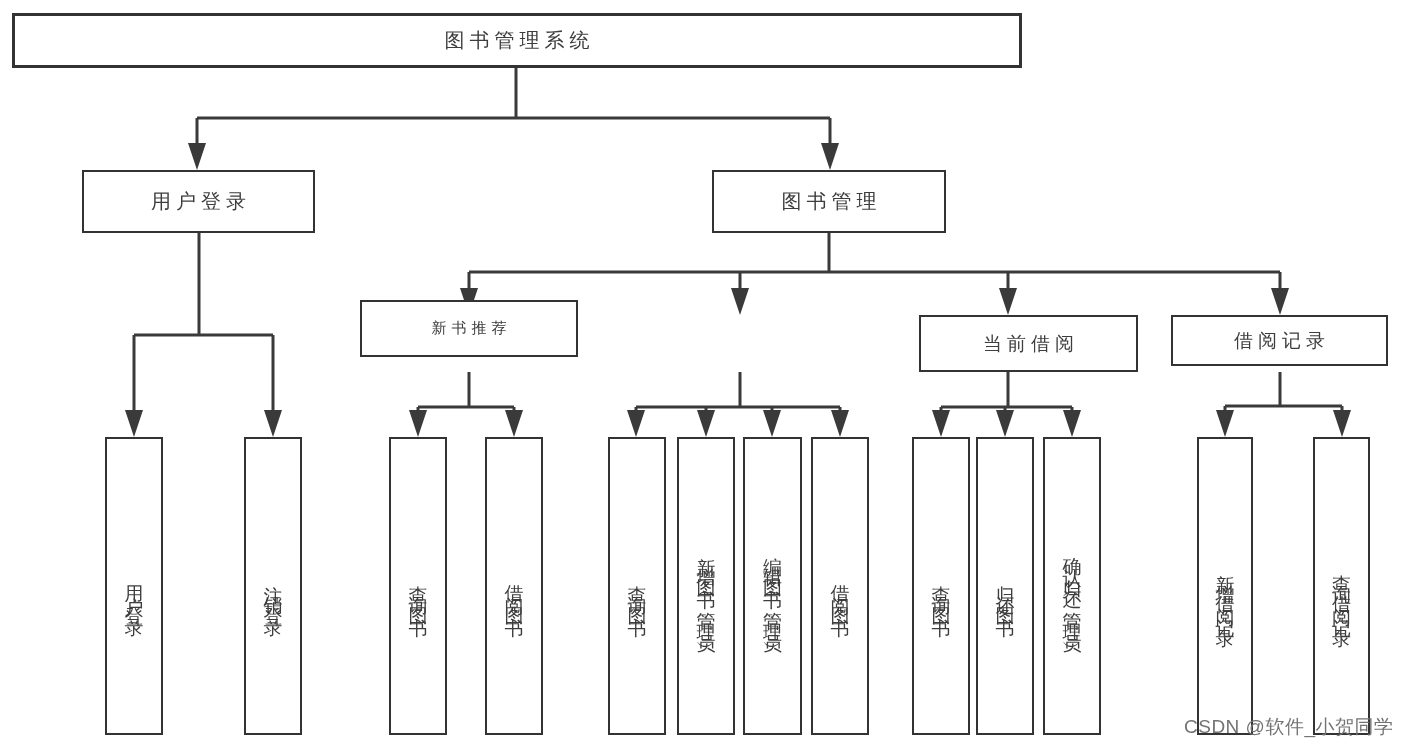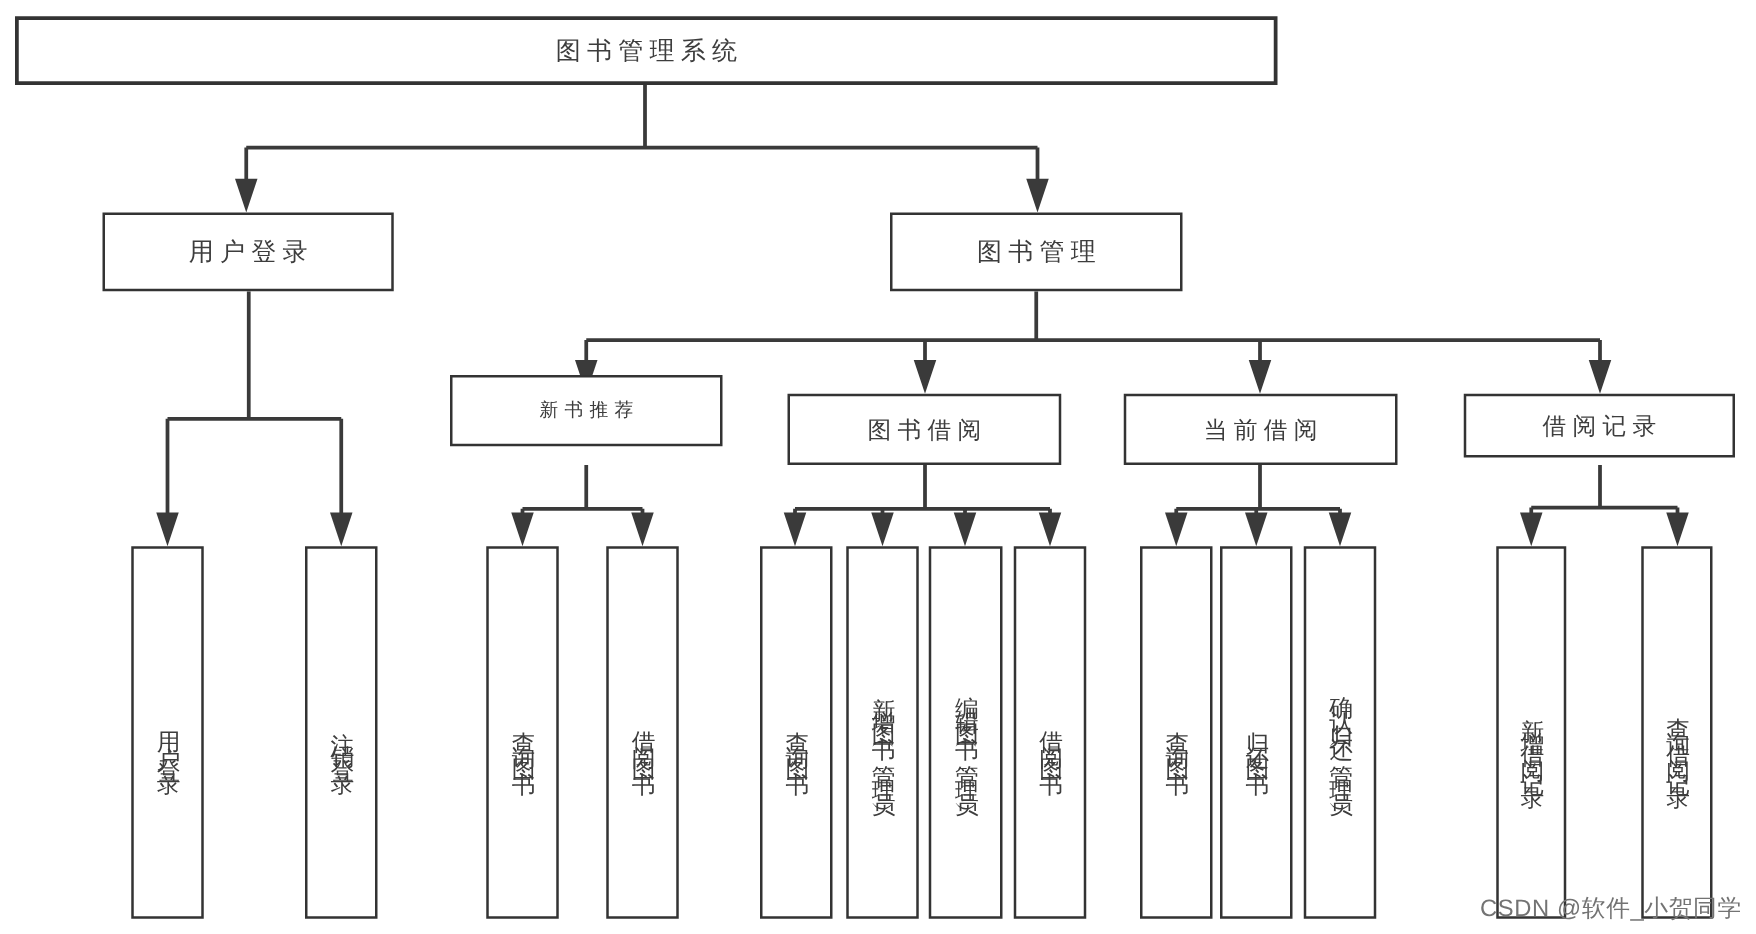--- a/index.html
+++ b/index.html
@@ -119,22 +119,21 @@
       <polygon points="1333,410 1351,410 1342,437"></polygon>
     </g>
   </svg>
 
   <div class="node root" style="left:12px; top:13px; width:1010px; height:55px;">图书管理系统</div>
 
   <div class="node" style="left:82px; top:170px; width:233px; height:63px;">用户登录</div>
   <div class="node" style="left:712px; top:170px; width:234px; height:63px;">图书管理</div>
 
   <div class="node" style="left:360px; top:300px; width:218px; height:57px; font-size:15px;">新书推荐</div>
-  <div class="node" style="left:630px; top:315px; width:219px; height:57px; font-size:19px;">图书借阅</div>
-  <div class="node" style="left:899px; top:315px; width:219px; height:57px; font-size:19px;">当前借阅</div>
+  <div class="node" style="left:919px; top:315px; width:219px; height:57px; font-size:19px;">当前借阅</div>
   <div class="node" style="left:1171px; top:315px; width:217px; height:51px; font-size:19px;">借阅记录</div>
 
   <div class="vnode" style="left:105px; width:58px;">
     <span>用户登录</span>
   </div>
   <div class="vnode" style="left:244px; width:58px;">
     <span>注销登录</span>
   </div>
 
   <div class="vnode" style="left:389px; width:58px;">

